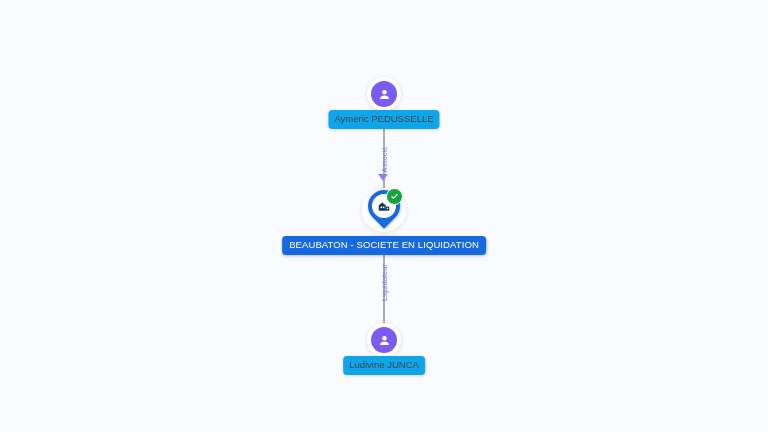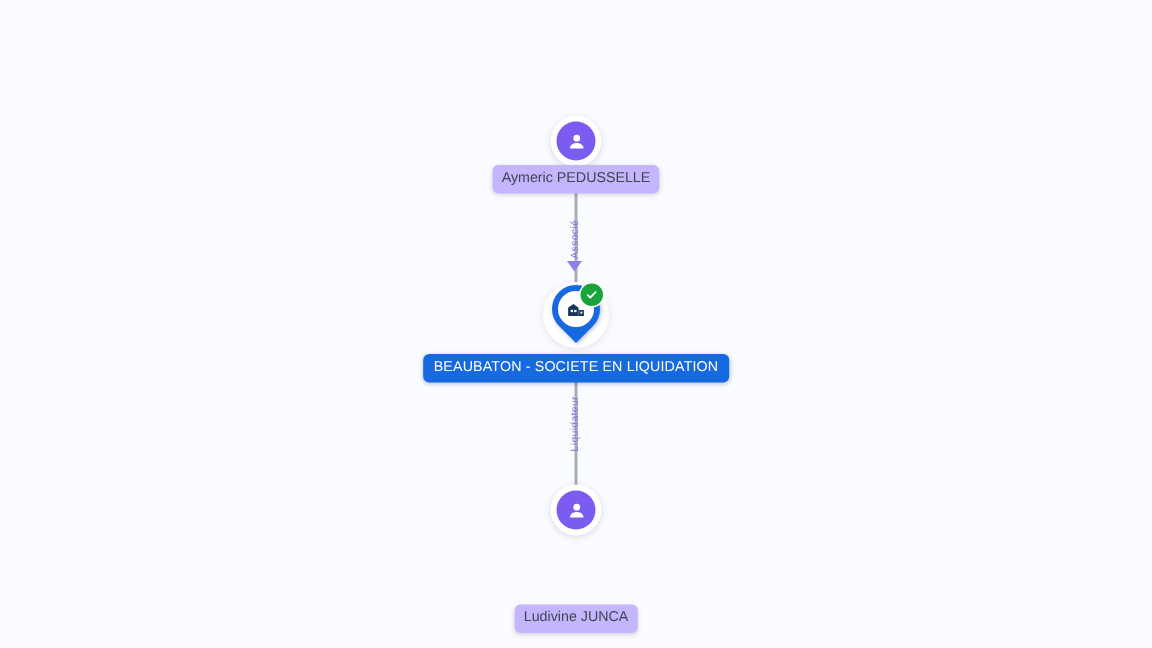--- a/index.html
+++ b/index.html
@@ -83,33 +83,33 @@
     background: #7c5cf0;
     display: flex;
     align-items: center;
     justify-content: center;
   }
   .person-node.top    { left: 367px; top: 77px; }
   .person-node.bottom { left: 367px; top: 323px; }
 
   .node-caption {
     position: absolute;
-    background: #c4b5fd;
+    background: #0ea5e9;
     color: #3e4654;
     font-size: 9.5px;
     line-height: 1;
     padding: 4px 6px 5px 6px;
     border-radius: 4px;
     box-shadow: 0 1px 3px rgba(40,50,90,0.18);
     white-space: nowrap;
     transform: translateX(-50%);
     left: 384px;
   }
   .node-caption.top    { top: 110px; }
-  .node-caption.bottom { top: 356px; margin-top: 47px; }
+  .node-caption.bottom { top: 356px; }
 
   
   .company-node {
     position: absolute;
     left: 358px;
     top: 186px;
     width: 52px;
     height: 52px;
   }
   .company-halo {

